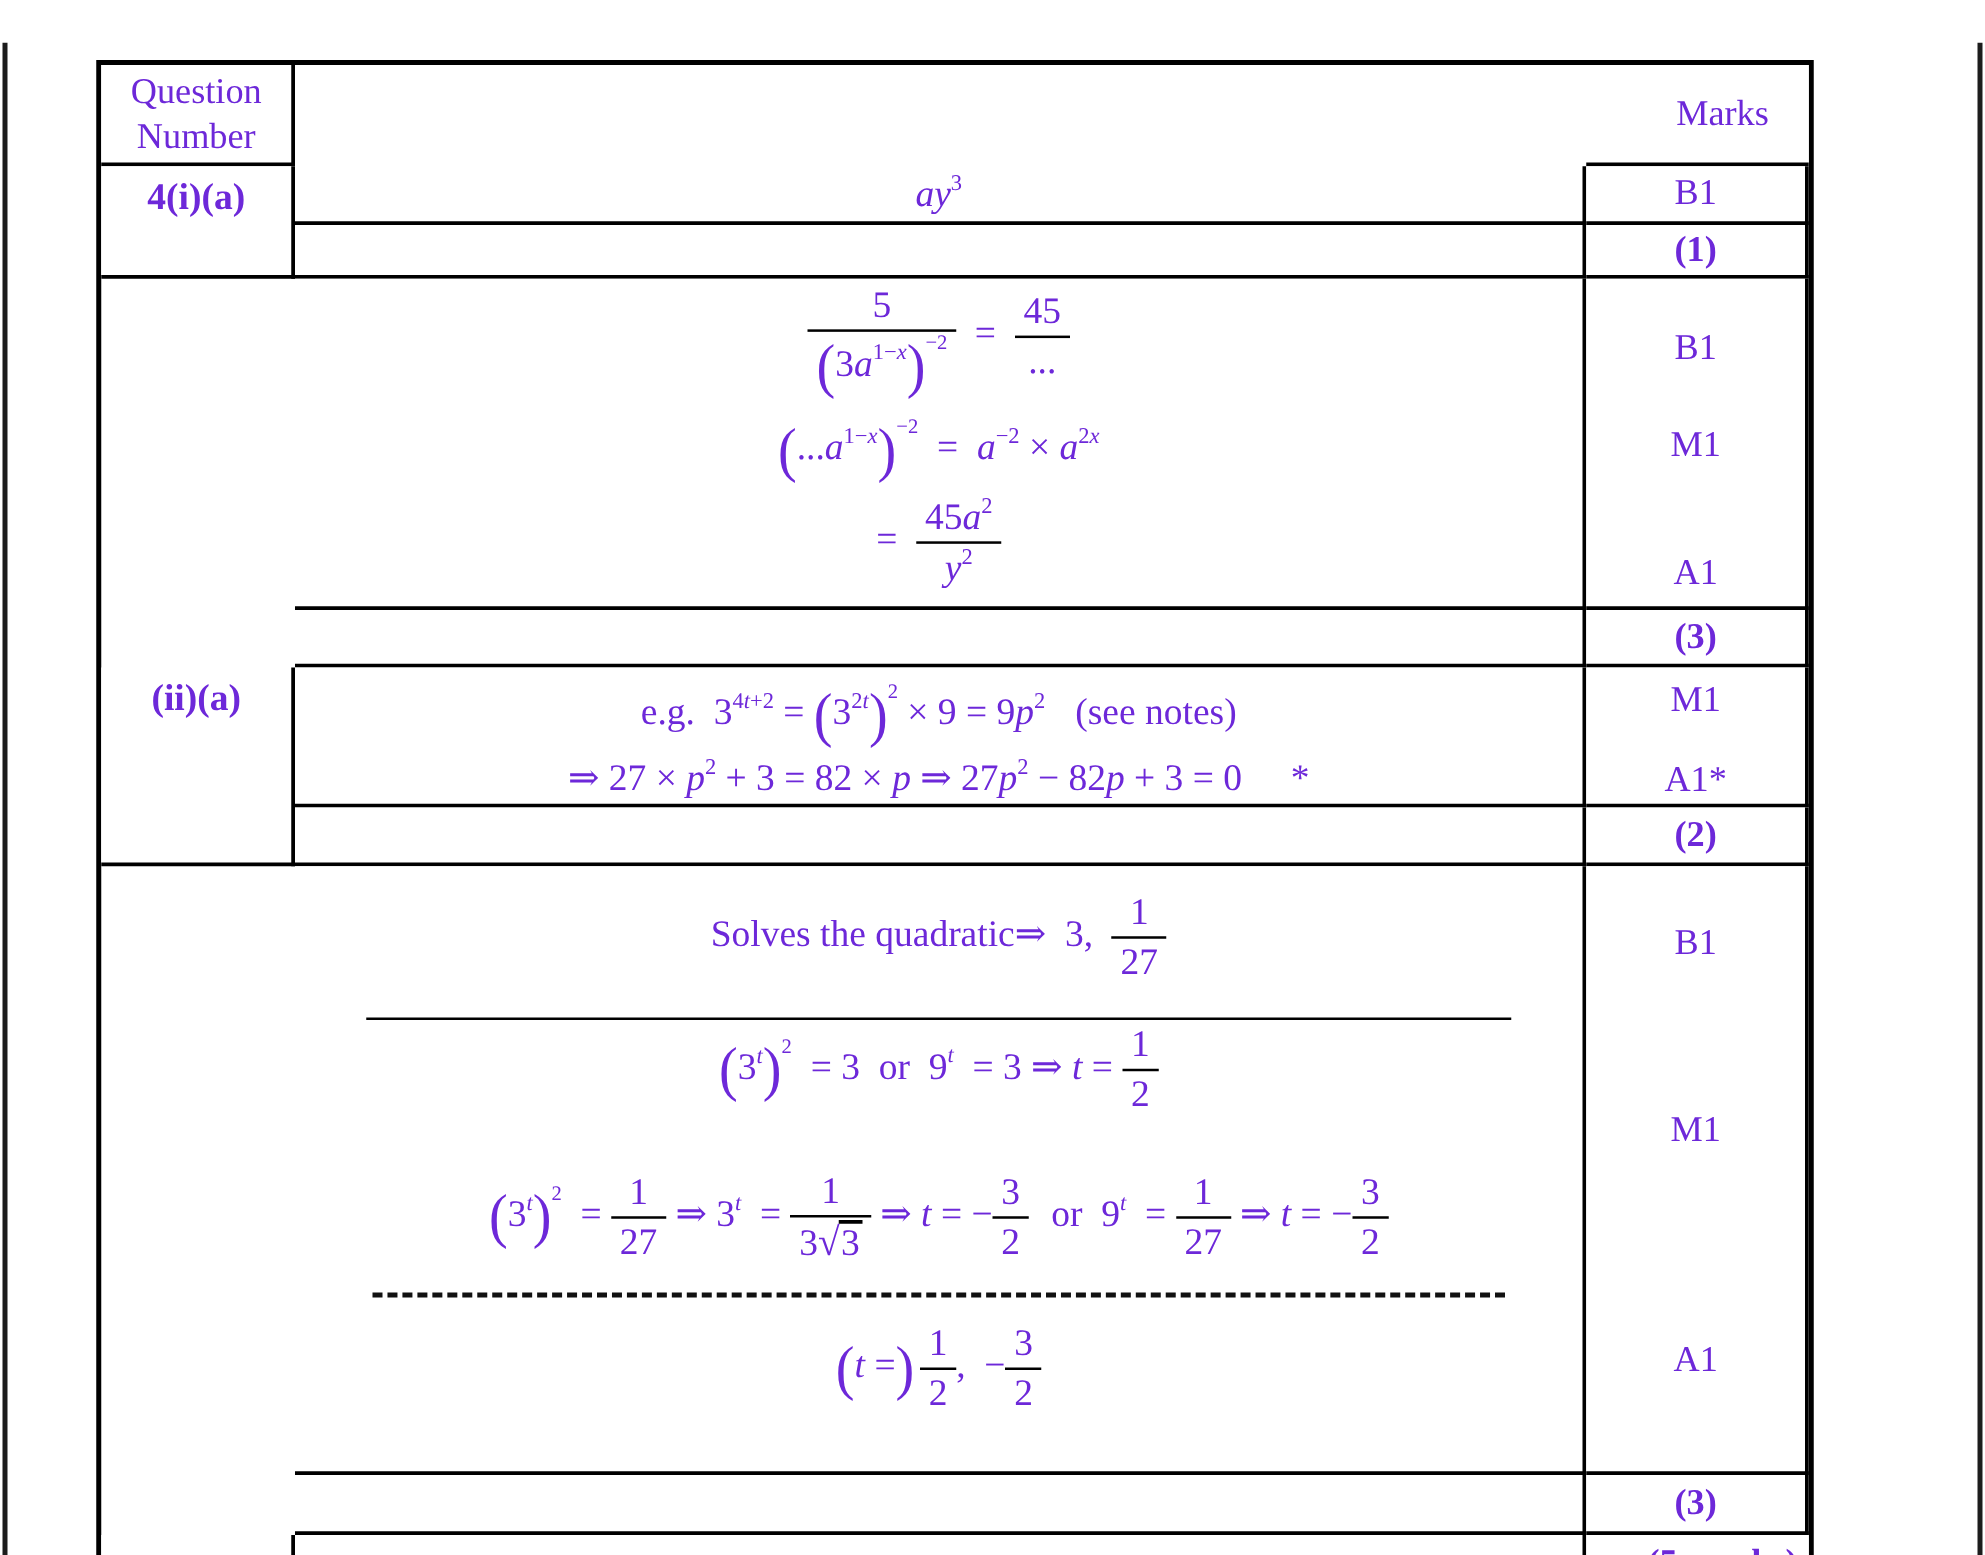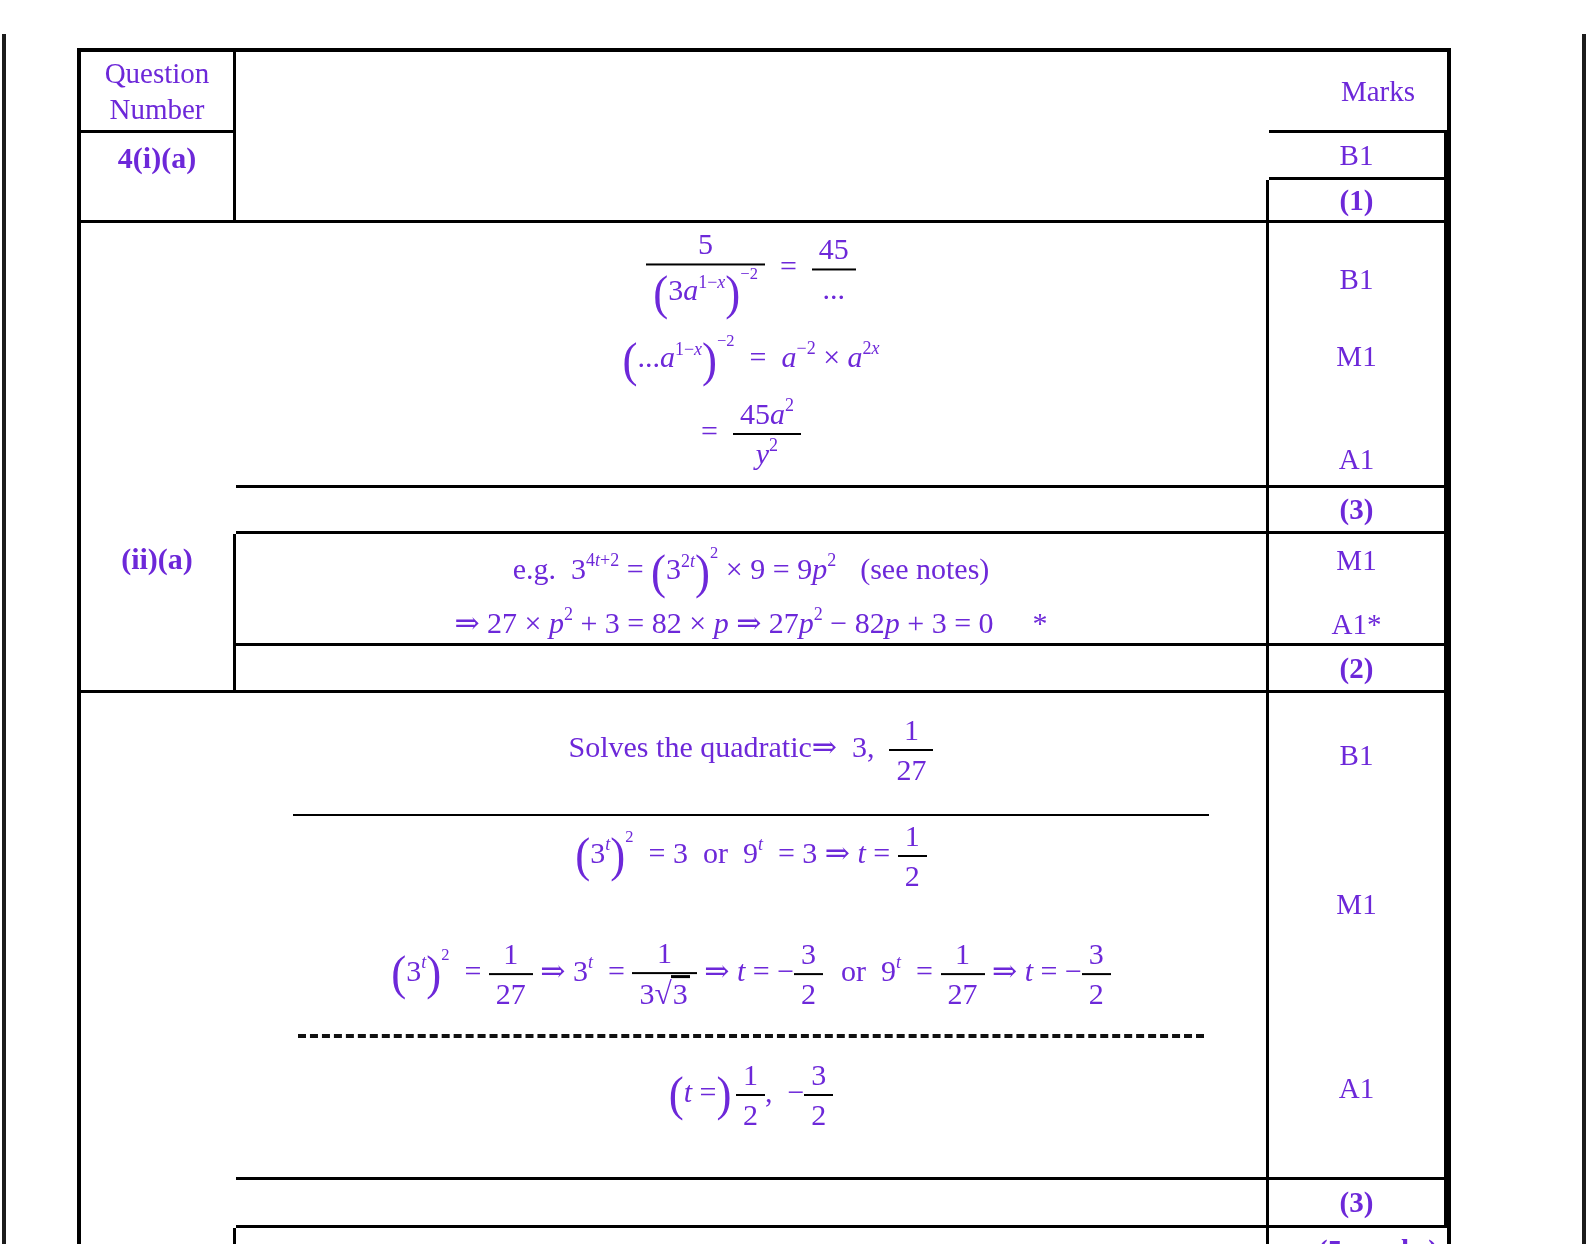--- a/index.html
+++ b/index.html
@@ -56,20 +56,23 @@
     <div class="cell hdr" style="grid-area:1/1">
       <span class="hdr-q">Question
 Number</span>
     </div>
     <div class="cell hdr last-col" style="grid-area:1/3">
       <span>Marks</span>
     </div>
 
     <div class="cell qcell" style="grid-area:2/1/span 2">
       <span>4(i)(a)</span>
+    </div>
+    <div class="cell" style="grid-area:2/2">
+      <div class="eqline mth" style="top:50%"><span class="mi">ay</span><span class="msup"><span class="mr">3</span></span></div>
     </div>
     <div class="cell" style="grid-area:2/3">
       <span class="mklabel" style="top:50%">B1</span>
     </div>
     <div class="cell" style="grid-area:3/2"></div>
     <div class="cell total" style="grid-area:3/3">
       <span>(1)</span>
     </div>
 
     <div class="cell" style="grid-area:4/2">

